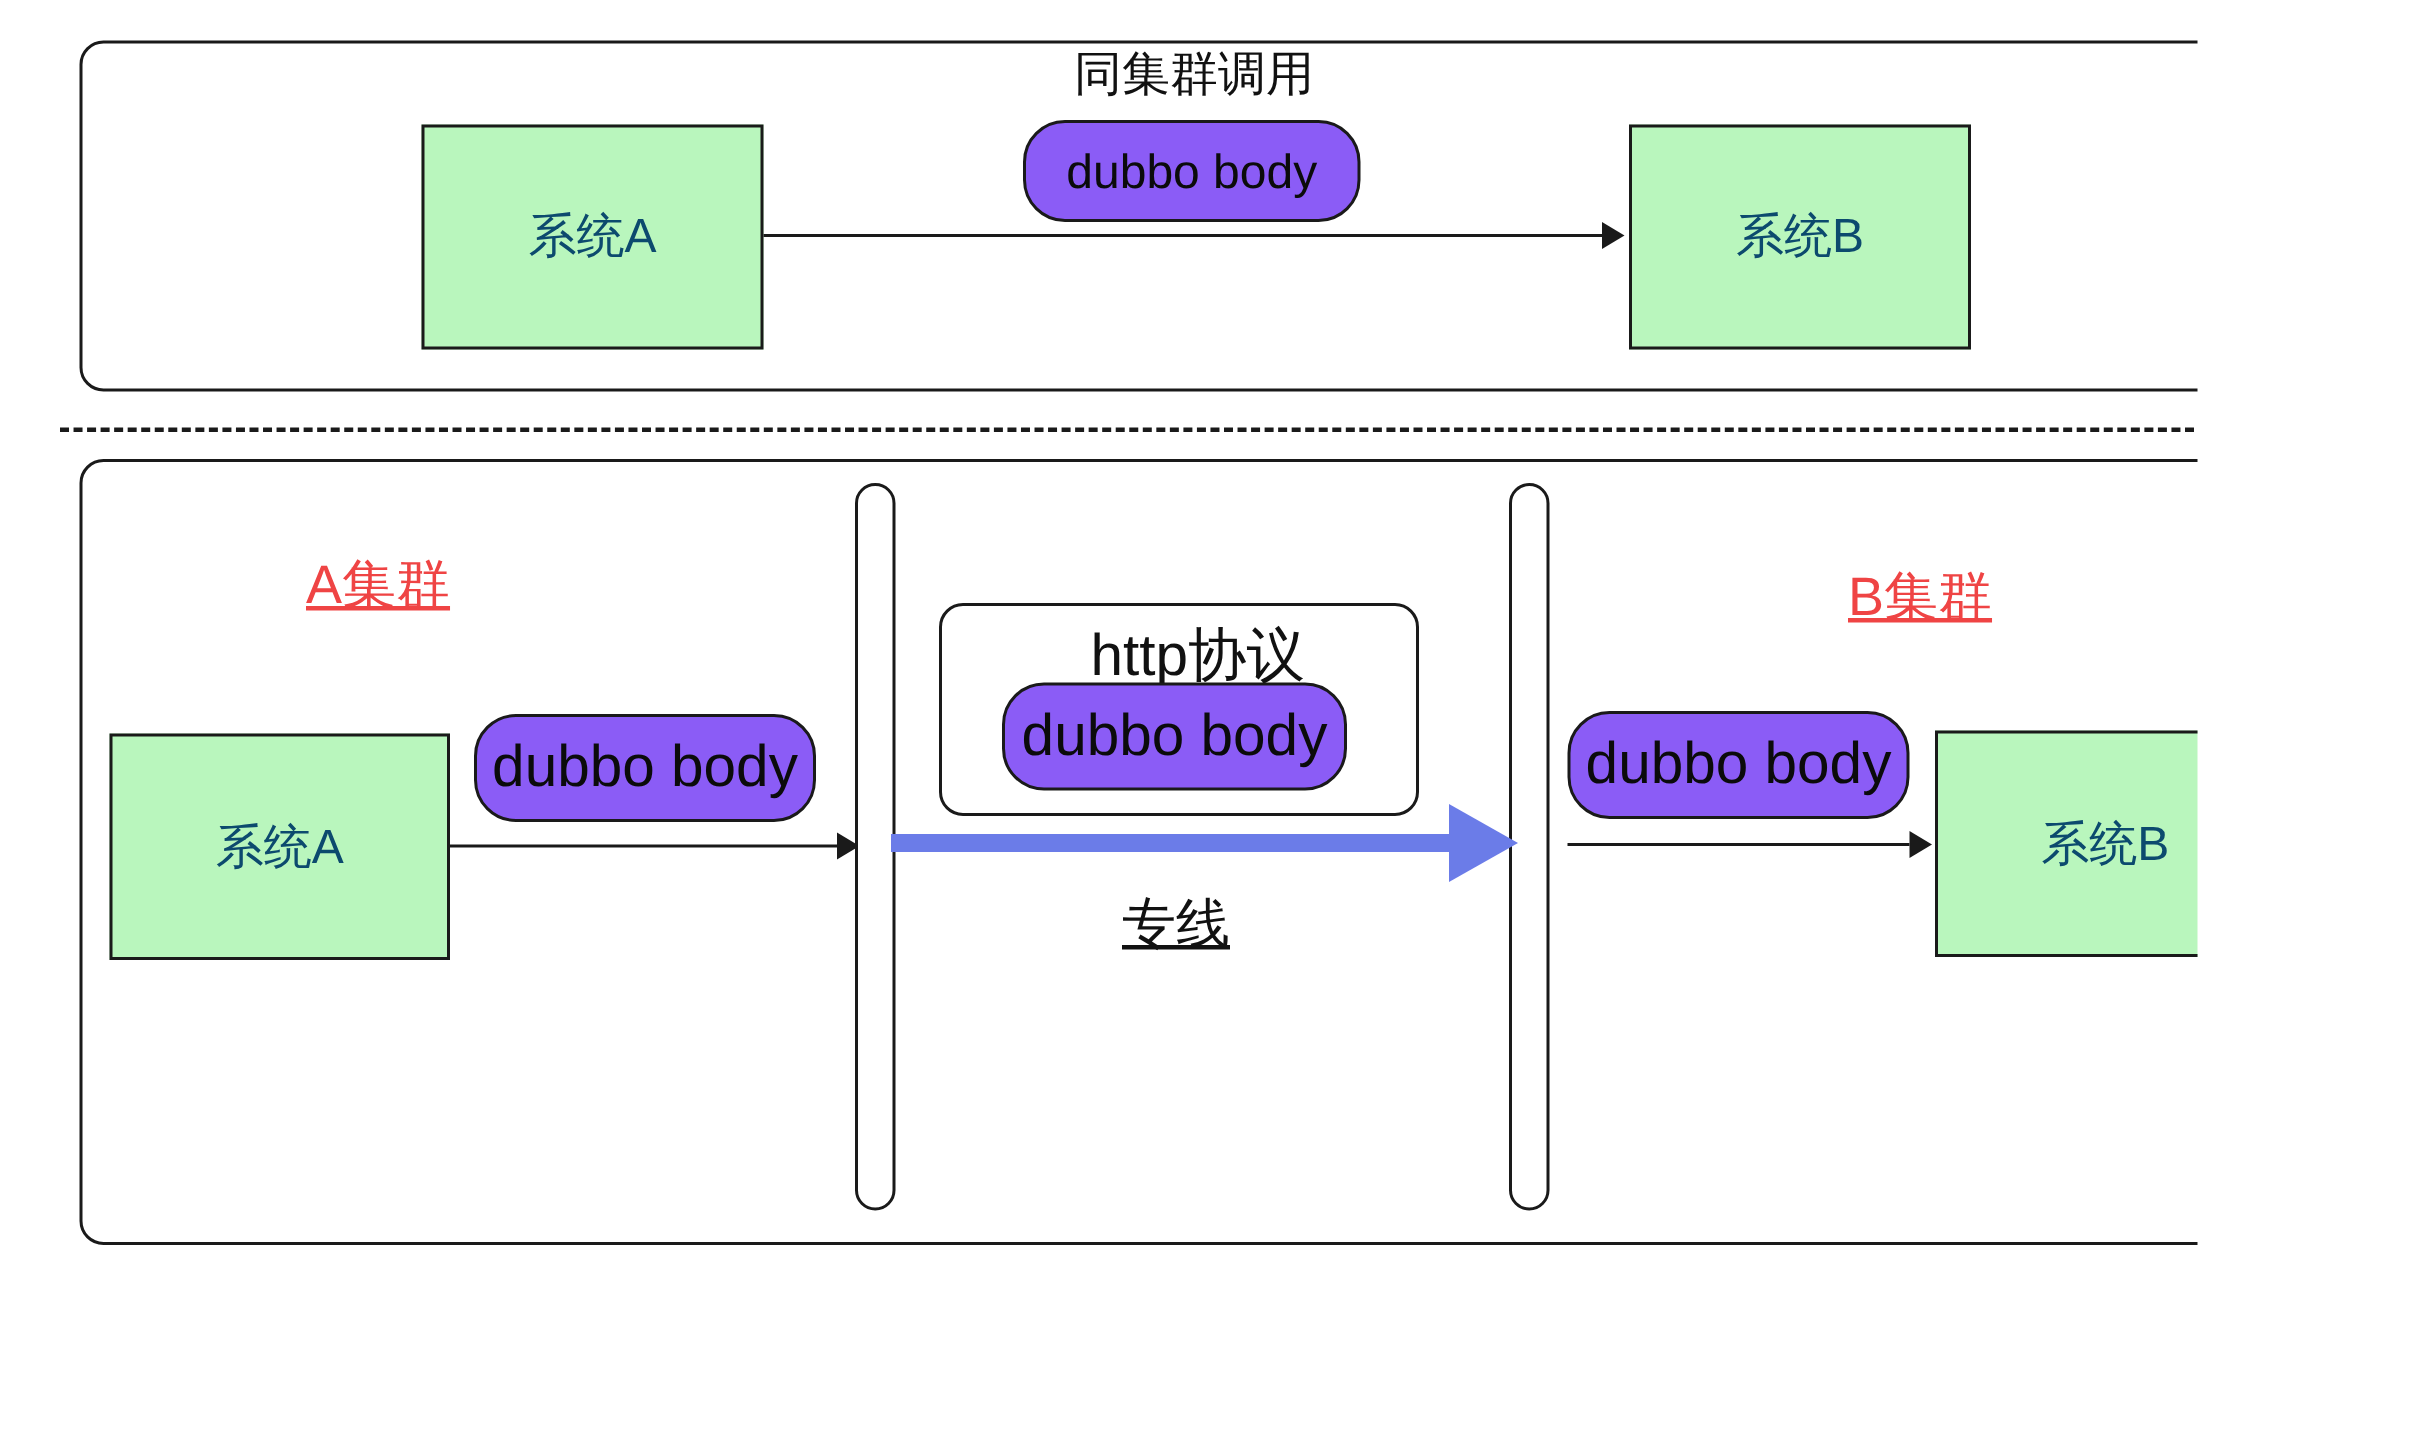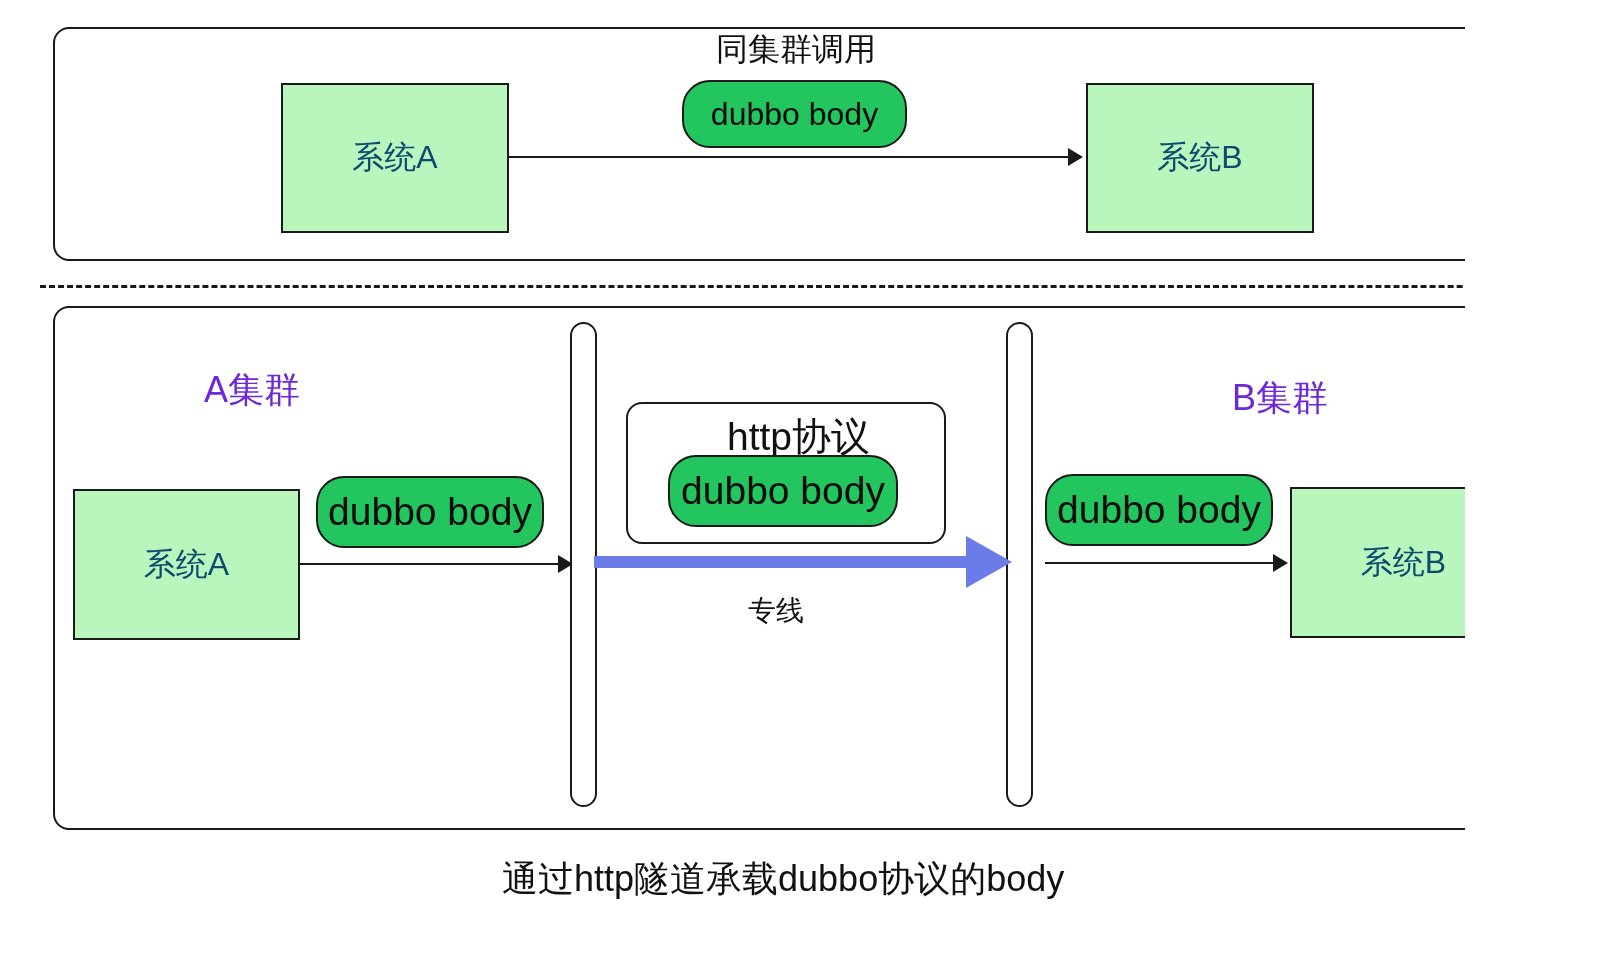--- a/index.html
+++ b/index.html
@@ -35,21 +35,21 @@
     background: #b9f6bd;
     border: 2.4px solid #1a1a1a;
     box-sizing: border-box;
     display: flex;
     align-items: center;
     justify-content: center;
     color: #0c4a6e;
   }
   .node-cyan {
     position: absolute;
-    background: #22c55e;
+    background: #8b5cf6;
     border: 2.4px solid #1a1a1a;
     border-radius: 28px;
     box-sizing: border-box;
     display: flex;
     align-items: center;
     justify-content: center;
     color: #0b0b0b;
   }
   .node-plain {
     position: absolute;
@@ -65,23 +65,24 @@
     border-radius: 40px;
     box-sizing: border-box;
   }
   .caption-text {
     position: absolute;
     color: #111111;
     white-space: nowrap;
   }
   .cluster-label {
     position: absolute;
-    color: #6d28d9;
+    color: #ef4444;
     white-space: nowrap;
     font-weight: 400;
+    text-decoration: underline;
   }
   .edge-line {
     position: absolute;
     background: #1a1a1a;
     height: 2.4px;
   }
   .edge-head {
     position: absolute;
     width: 0;
     height: 0;
@@ -97,21 +98,21 @@
   .blue-head {
     position: absolute;
     width: 0;
     height: 0;
     border-top: 26px solid transparent;
     border-bottom: 26px solid transparent;
     border-left: 46px solid #6b7ce8;
   }
   .t-30 { font-size: 39px; }
   .t-32 { font-size: 32px; }
-  .t-34 { font-size: 28px; }
+  .t-34 { font-size: 36px; text-decoration: underline; }
   .t-36 { font-size: 36px; }
 </style>
 </head>
 <body>
 
 <div id="stage">
 
   <div class="panel" style="left:53px; top:27px; width:1530px; height:234px;"></div>
 
   <div class="caption-text t-32" style="left:716px; top:28px;">同集群调用</div>
@@ -167,15 +168,14 @@
     <span>dubbo body</span>
   </div>
 
   <div class="edge-line" style="left:1045px; top:562px; width:228px;"></div>
   <div class="edge-head" style="left:1273px; top:554px;"></div>
 
   <div class="node-green t-32" style="left:1290px; top:487px; width:227px; height:151px;">
     <span>系统B</span>
   </div>
 
-  <div class="caption-text t-36" style="left:502px; top:855px;">通过http隧道承载dubbo协议的body</div>
 
 </div>
 
 </body></html>

